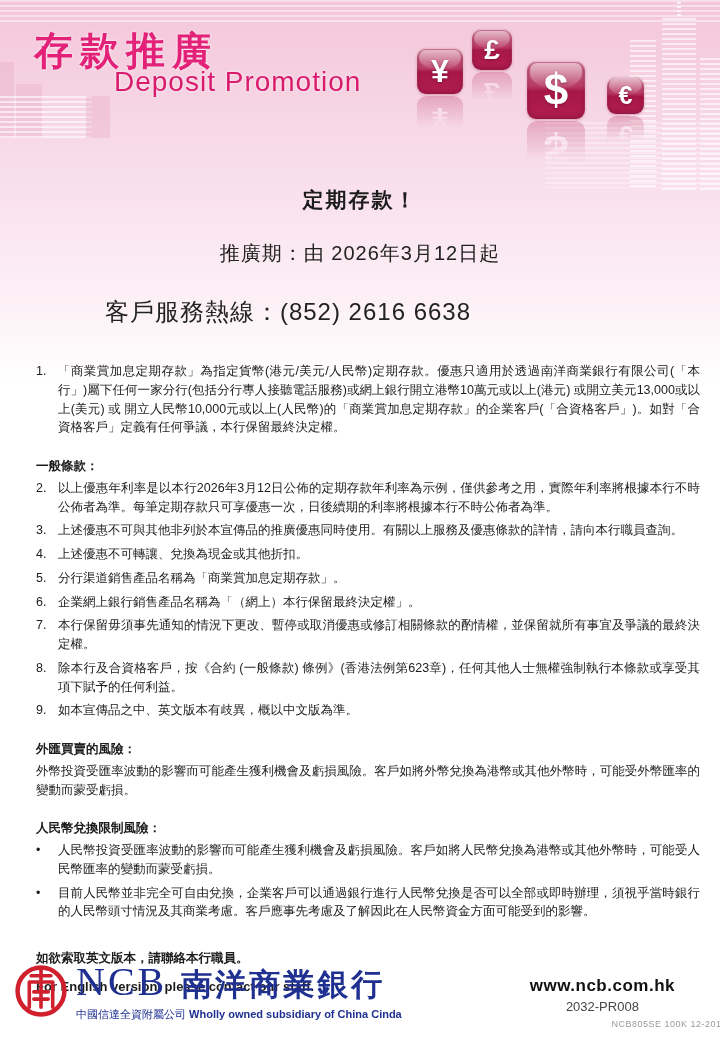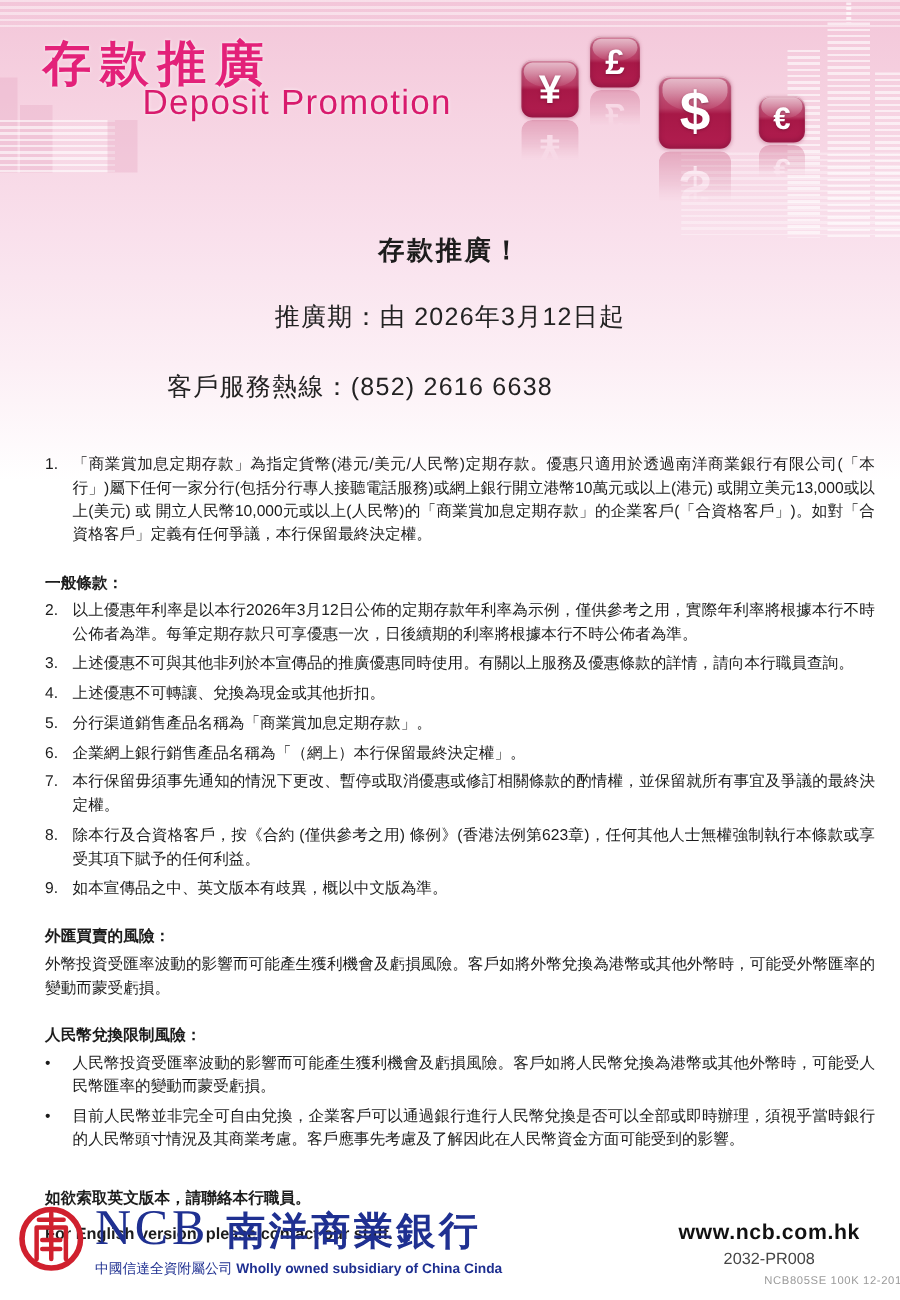--- a/index.html
+++ b/index.html
@@ -62,21 +62,21 @@
   .refl-yen   { left:417px; top:96px;  width:46px; height:46px; font-size:32px; }
   .refl-pound { left:472px; top:72px;  width:40px; height:41px; font-size:28px; }
   .refl-dollar{ left:527px; top:121px; width:58px; height:58px; font-size:44px; }
   .refl-euro  { left:607px; top:116px; width:37px; height:37px; font-size:25px; }
   
   .cta-act   { position:absolute; left:0; width:720px; top:186px; text-align:center;
                font-size:21px; font-weight:bold; color:#1c1c1c; letter-spacing:2px; }
   .cta-period{ position:absolute; left:0; width:720px; top:240px; text-align:center;
                font-size:20px; color:#222; letter-spacing:1px; }
   .cta-hotline{ position:absolute; left:0; width:576px; top:296px; text-align:center;
-               font-size:20px; color:#222; letter-spacing:1px; }
+               font-size:24px; color:#222; letter-spacing:1px; }
   
   .terms {
     position:absolute; left:36px; top:362px; width:664px;
     font-size:12.5px; line-height:1.5; color:#1c1c1c; text-align:justify;
   }
   .sec-head { font-weight:bold; margin-bottom:3px; }
   .gap-lg { margin-top:20px; }
   .tlist .titem { display:flex; margin-bottom:5px; }
   .tlist .num { width:22px; flex-shrink:0; }
   .tlist .txt { flex:1; text-align:justify; }
@@ -93,21 +93,21 @@
   .ncb-abbr {
     font-family:"Liberation Serif","DejaVu Serif",serif;
     font-size:40px; color:#1f3091; letter-spacing:3px; line-height:1;
   }
   .bank-cn {
     font-family:"Liberation Serif","DejaVu Serif",serif;
     font-size:31px; font-weight:bold; color:#1f3091; margin-left:14px; letter-spacing:3px; line-height:1.1;
   }
   .logo-line2 { margin-top:5px; font-size:11px; color:#1f3091; }
   .logo-line2 .sub-en { font-weight:bold; }
-  .web-block { position:absolute; right:32px; top:976px; text-align:center; }
+  .web-block { position:absolute; right:45px; top:976px; text-align:center; }
   .website { font-size:17px; font-weight:bold; color:#111; letter-spacing:.5px; }
   .ref-code { font-size:13px; color:#454545; margin-top:3px; }
   .print-code { position:absolute; right:-7px; top:1019px; font-size:9px; color:#9a9a9a; white-space:nowrap; letter-spacing:.5px; }
 </style>
 </head>
 <body>
 
 <div class="page">
 
   <div class="stripes-band"></div>
@@ -143,21 +143,21 @@
   <div class="badge-reflection refl-pound">
     <span>£</span>
     </div>
   <div class="badge-reflection refl-dollar">
     <span>$</span>
     </div>
   <div class="badge-reflection refl-euro">
     <span>€</span>
     </div>
 
-  <div class="cta-act">存款推廣！</div>
+  <div class="cta-act">定期存款！</div>
   <div class="cta-period">推廣期：由 2026年3月12日起</div>
   <div class="cta-hotline">客戶服務熱線：(852) 2616 6638</div>
 
   <div class="terms">
 
     <div class="tlist">
       <div class="titem">
         <span class="num">1.</span>
         <span class="txt">「商業賞加息定期存款」為指定貨幣(港元/美元/人民幣)定期存款。優惠只適用於透過南洋商業銀行有限公司(「本行」)屬下任何一家分行(包括分行專人接聽電話服務)或網上銀行開立港幣10萬元或以上(港元) 或開立美元13,000或以上(美元)  或  開立人民幣10,000元或以上(人民幣)的「商業賞加息定期存款」的企業客戶(「合資格客戶」)。如對「合資格客戶」定義有任何爭議，本行保留最終決定權。</span>
       </div>
@@ -184,21 +184,21 @@
       <div class="titem">
         <span class="num">6.</span>
         <span class="txt">企業網上銀行銷售產品名稱為「（網上）本行保留最終決定權」。</span>
       </div>
       <div class="titem">
         <span class="num">7.</span>
         <span class="txt">本行保留毋須事先通知的情況下更改、暫停或取消優惠或修訂相關條款的酌情權，並保留就所有事宜及爭議的最終決定權。</span>
       </div>
       <div class="titem">
         <span class="num">8.</span>
-        <span class="txt">除本行及合資格客戶，按《合約 (僅供參考之用)  條例》(香港法例第623章)，任何其他人士無權強制執行本條款或享受其項下賦予的任何利益。</span>
+        <span class="txt">除本行及合資格客戶，按《合約 (一般條款)  條例》(香港法例第623章)，任何其他人士無權強制執行本條款或享受其項下賦予的任何利益。</span>
       </div>
       <div class="titem">
         <span class="num">9.</span>
         <span class="txt">如本宣傳品之中、英文版本有歧異，概以中文版為準。</span>
       </div>
     </div>
 
     <div class="sec-head gap-lg">外匯買賣的風險：</div>
     <div class="txt">外幣投資受匯率波動的影響而可能產生獲利機會及虧損風險。客戶如將外幣兌換為港幣或其他外幣時，可能受外幣匯率的變動而蒙受虧損。</div>
 

